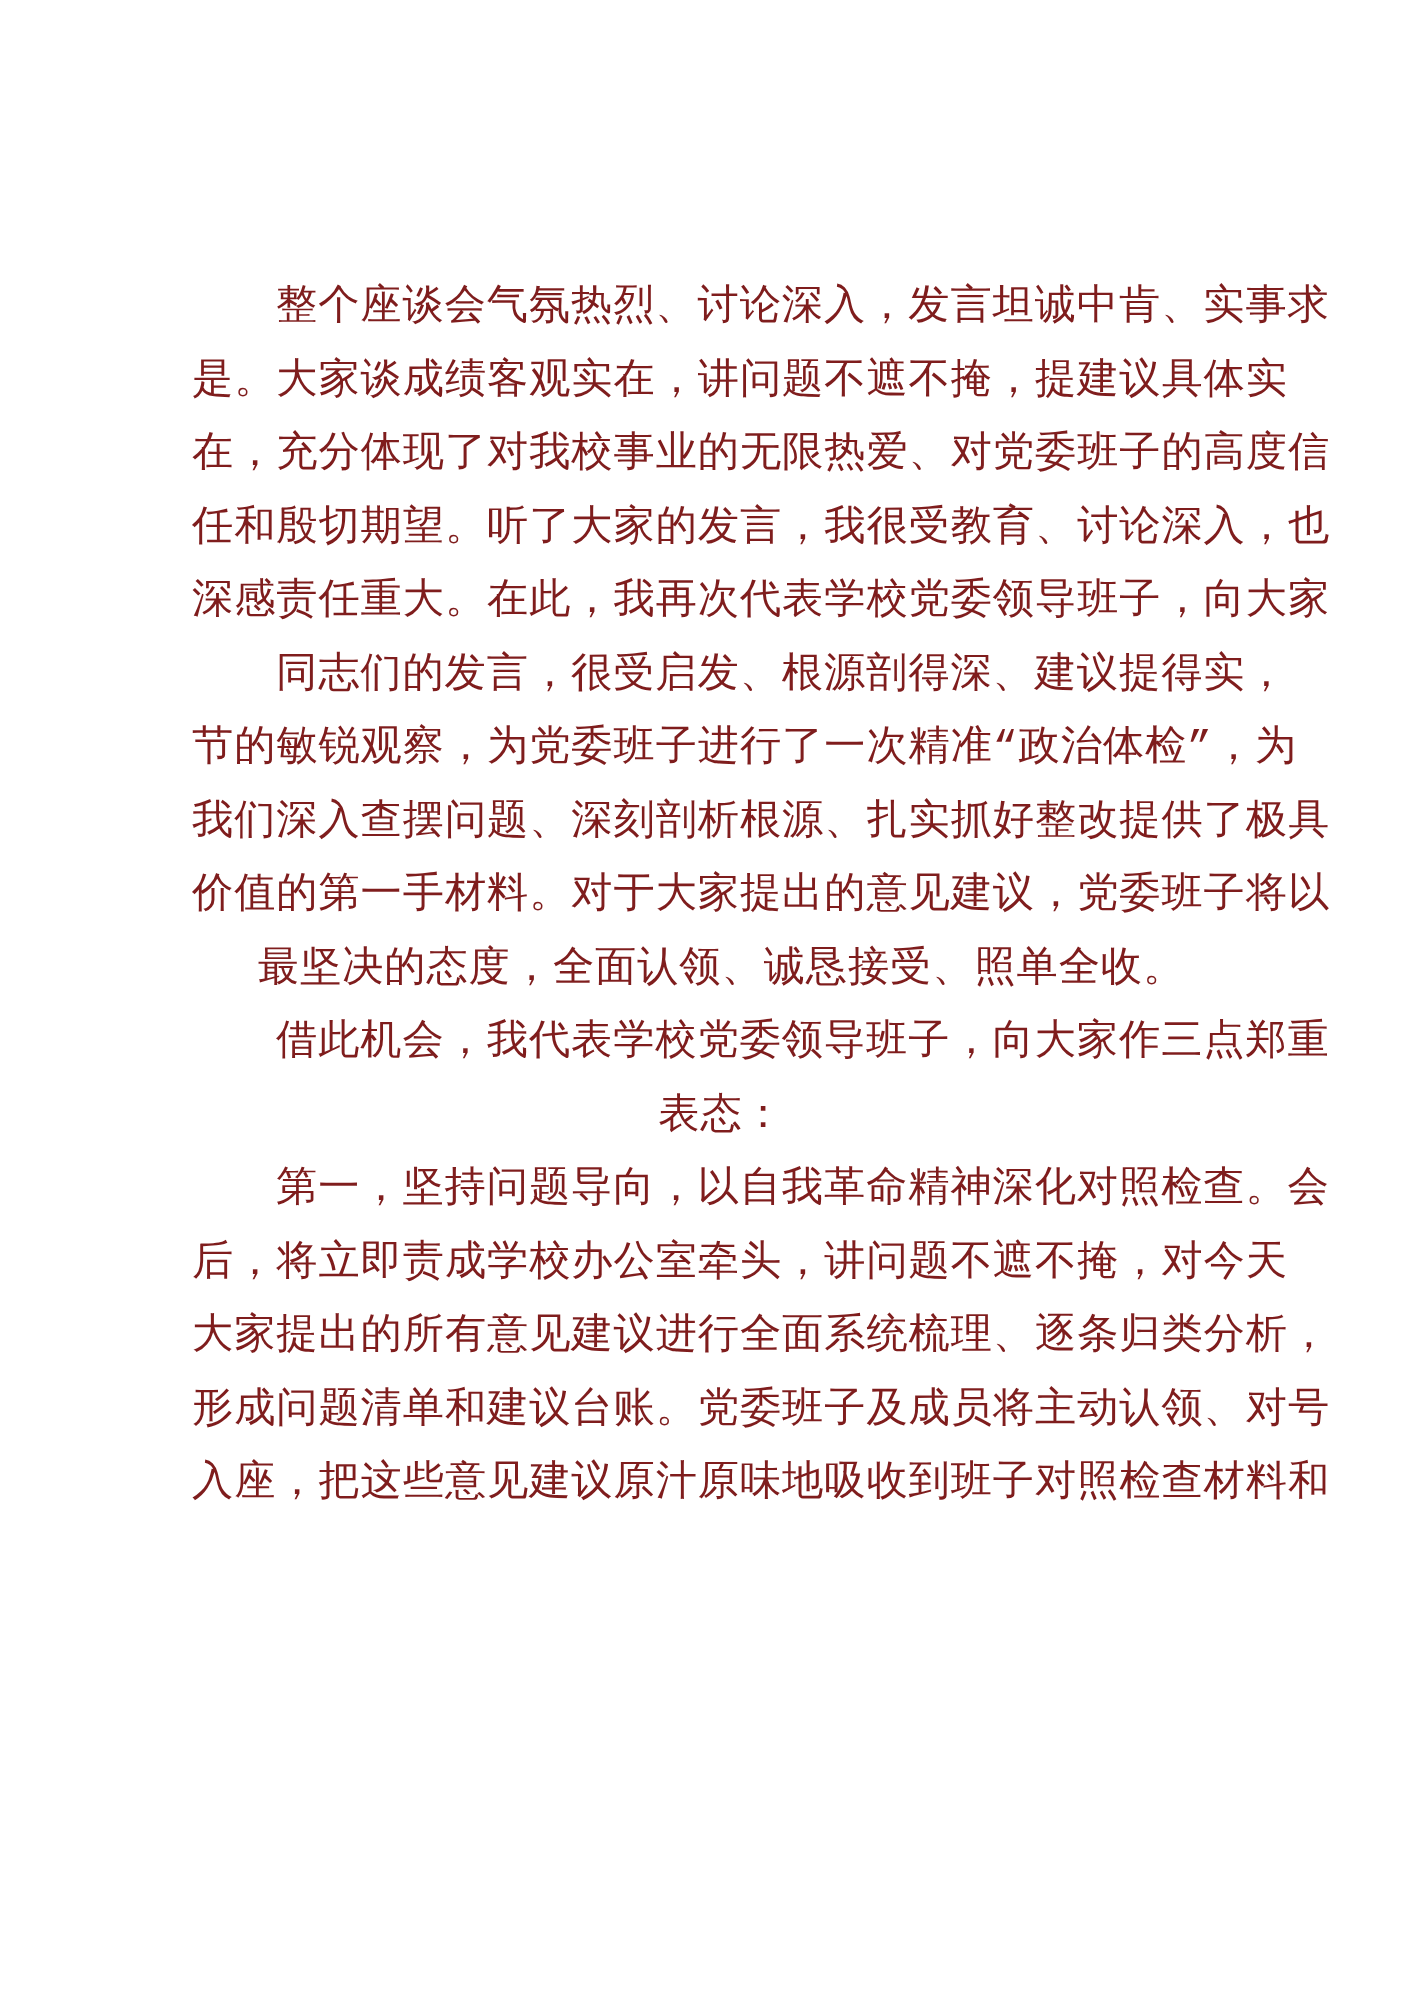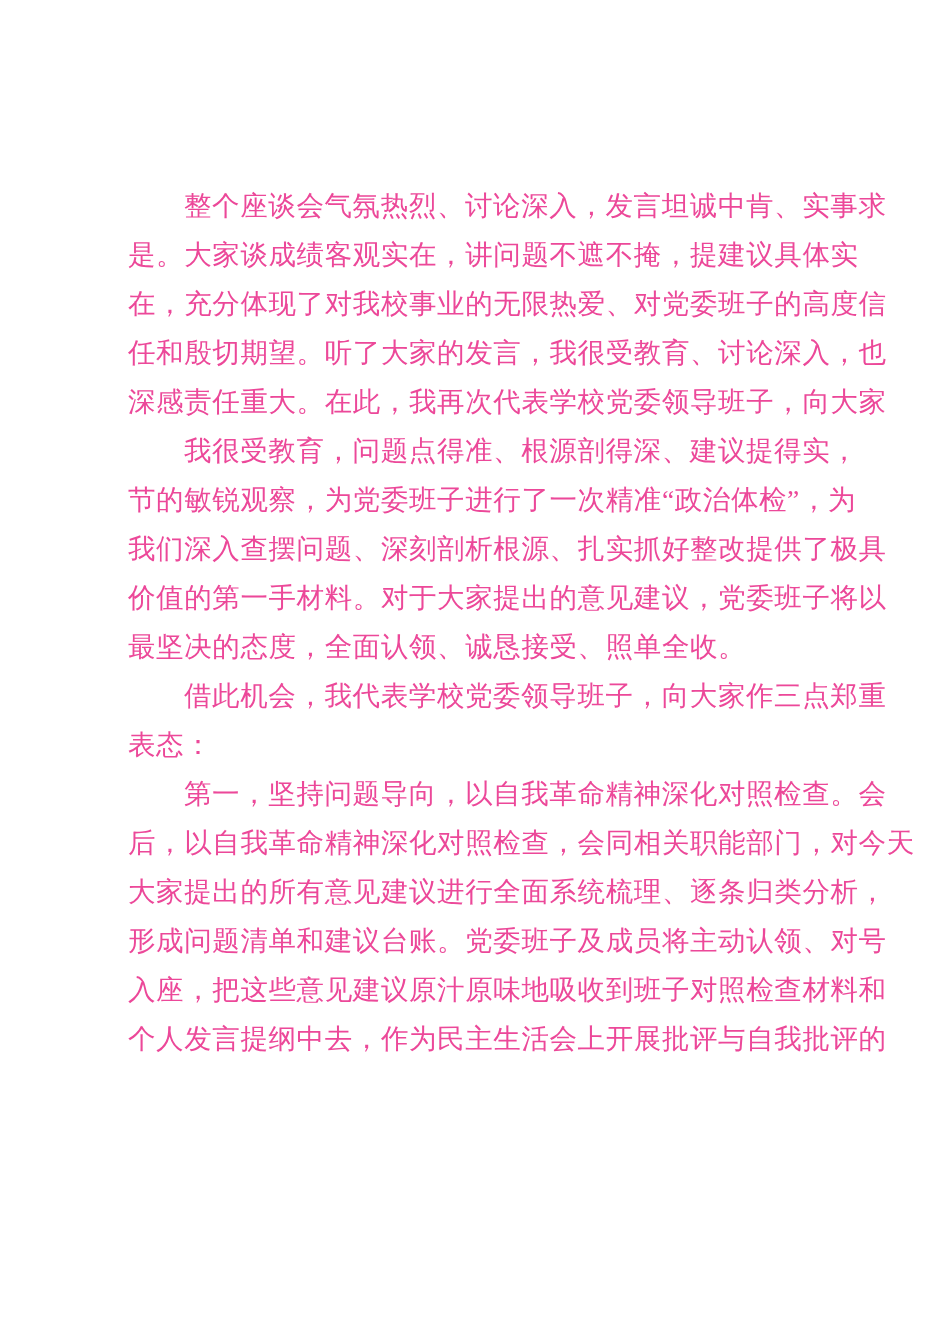--- a/index.html
+++ b/index.html
@@ -2,44 +2,44 @@
 <html><head>
   <meta charset="utf-8">
   <style>
     html, body { margin: 0; padding: 0; background: #ffffff; }
     body { width: 950px; height: 1344px; position: relative; overflow: hidden; }
     .page {
       position: absolute;
       left: 128px;
       top: 181px;
       width: 706px;
-      font-family: Liberation Serif, serif;
+      font-family: Liberation Mono, monospace;
       font-size: 27.5px;
       line-height: 49px;
-      color: #ec4899;
+      color: #7f1d1d;
       letter-spacing: 0.6px;
+      text-align: center;
     }
     .line { white-space: nowrap; height: 49px; display: block; }
     .indent { padding-left: 56px; }
   </style>
 </head>
 <body>
 
 <div class="page">
   <span class="line indent">整个座谈会气氛热烈、讨论深入，发言坦诚中肯、实事求</span>
   <span class="line">是。大家谈成绩客观实在，讲问题不遮不掩，提建议具体实</span>
   <span class="line">在，充分体现了对我校事业的无限热爱、对党委班子的高度信</span>
   <span class="line">任和殷切期望。听了大家的发言，我很受教育、讨论深入，也</span>
   <span class="line">深感责任重大。在此，我再次代表学校党委领导班子，向大家</span>
-  <span class="line indent">我很受教育，问题点得准、根源剖得深、建议提得实，</span>
+  <span class="line indent">同志们的发言，很受启发、根源剖得深、建议提得实，</span>
   <span class="line">节的敏锐观察，为党委班子进行了一次精准“政治体检”，为</span>
   <span class="line">我们深入查摆问题、深刻剖析根源、扎实抓好整改提供了极具</span>
   <span class="line">价值的第一手材料。对于大家提出的意见建议，党委班子将以</span>
   <span class="line">最坚决的态度，全面认领、诚恳接受、照单全收。</span>
   <span class="line indent">借此机会，我代表学校党委领导班子，向大家作三点郑重</span>
   <span class="line">表态：</span>
   <span class="line indent">第一，坚持问题导向，以自我革命精神深化对照检查。会</span>
-  <span class="line">后，以自我革命精神深化对照检查，会同相关职能部门，对今天</span>
+  <span class="line">后，将立即责成学校办公室牵头，讲问题不遮不掩，对今天</span>
   <span class="line">大家提出的所有意见建议进行全面系统梳理、逐条归类分析，</span>
   <span class="line">形成问题清单和建议台账。党委班子及成员将主动认领、对号</span>
   <span class="line">入座，把这些意见建议原汁原味地吸收到班子对照检查材料和</span>
-  <span class="line">个人发言提纲中去，作为民主生活会上开展批评与自我批评的</span>
 </div>
 
 </body></html>

